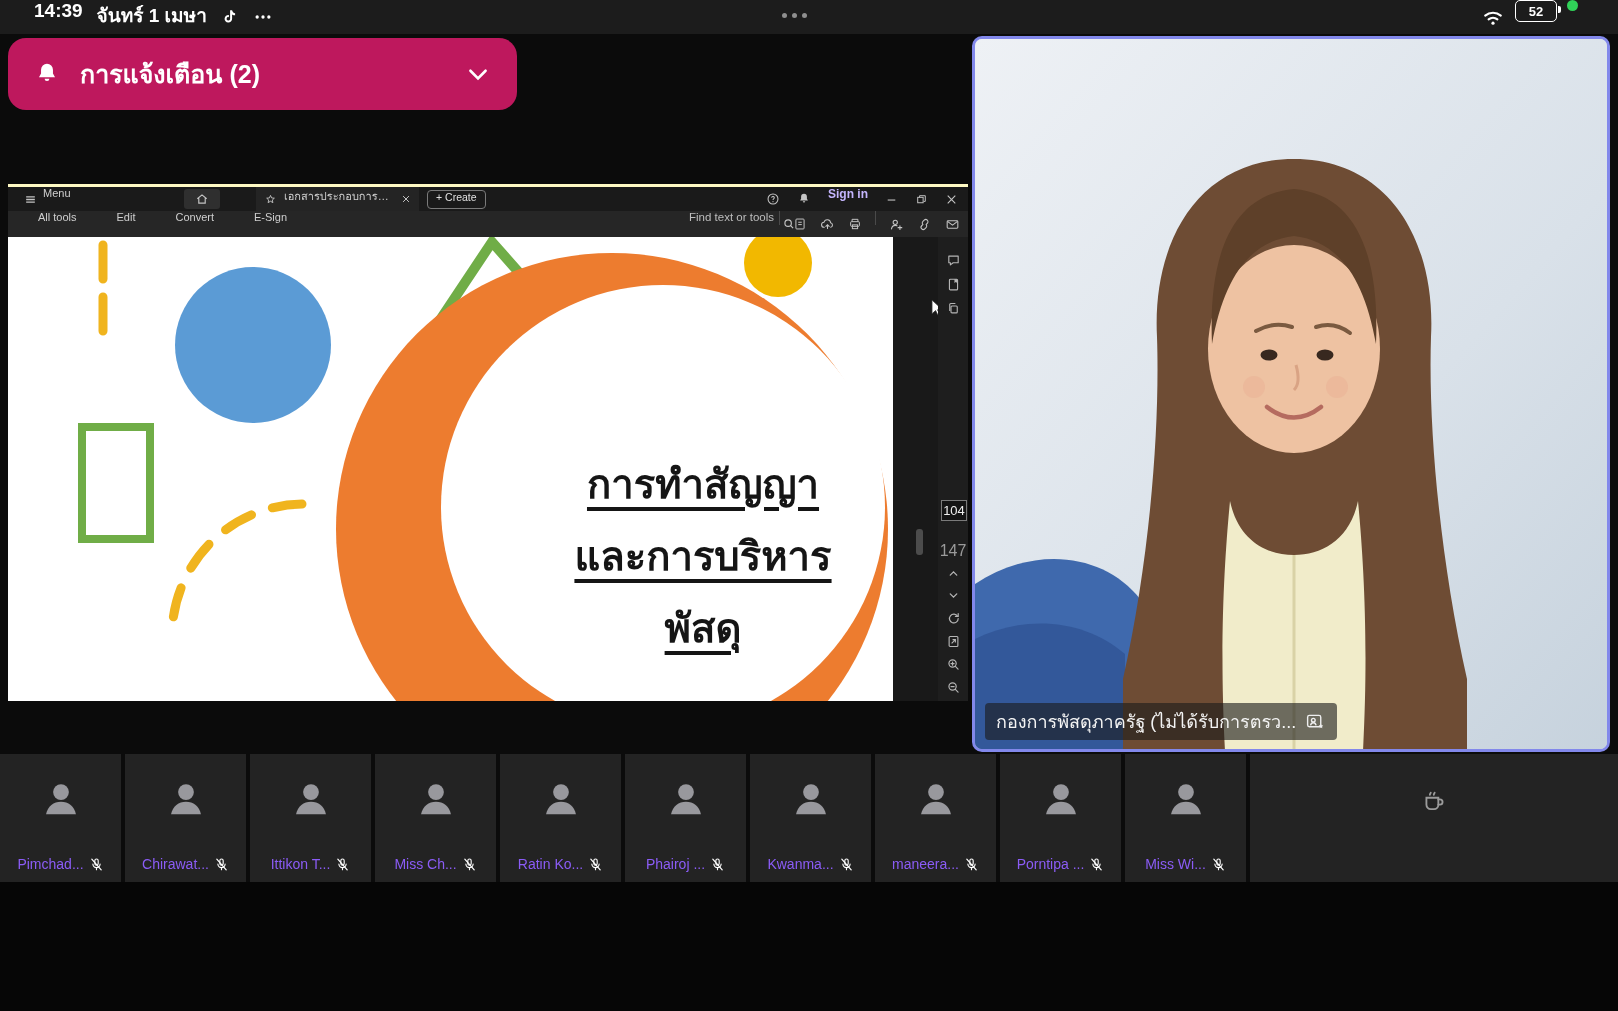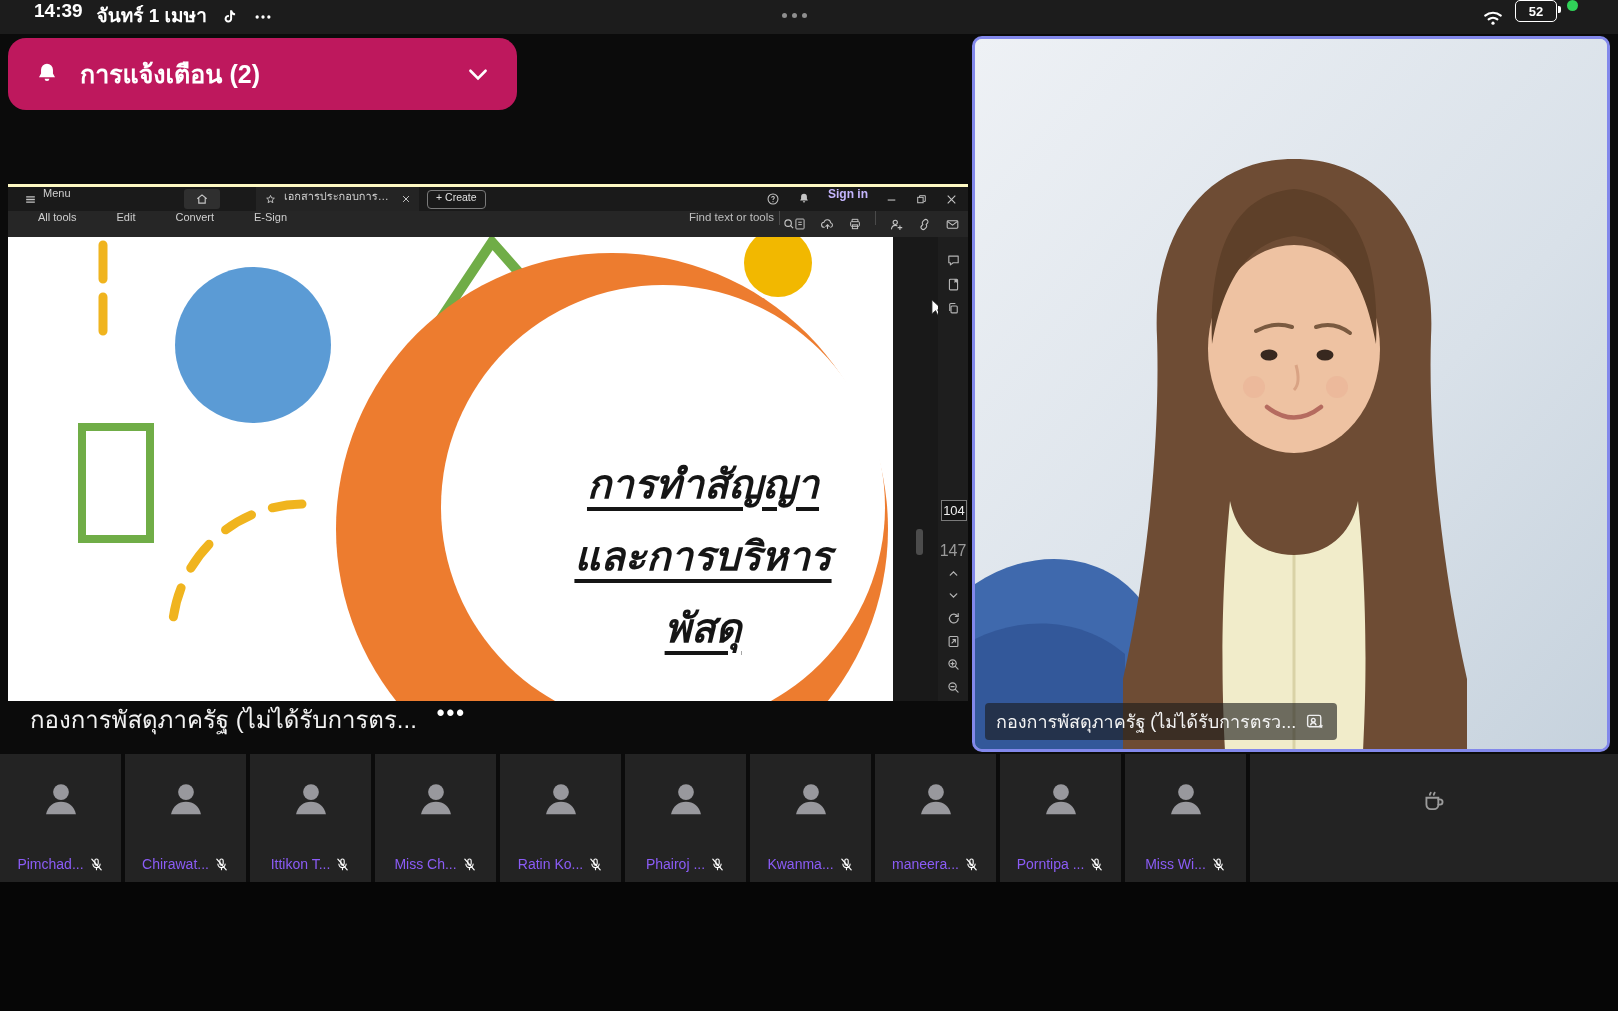--- a/index.html
+++ b/index.html
@@ -43,21 +43,21 @@
   #ac-signin{font-size:12px;font-weight:bold;color:#c4b5fd;}
   #ac-left-menu{left:30px;top:0;height:26px;gap:40px;}
   #ac-find{right:172px;top:0;height:26px;gap:8px;color:#bdbdbd;font-size:11.5px;}
   #ac-tool-right{right:8px;top:0;height:26px;gap:13px;}
   .vsep{width:1px;height:14px;background:#4a4a4a;}
 
   
   #ac-viewer{left:0;top:50px;width:960px;height:464px;background:#191919;}
   #slide{left:0;top:0;width:885px;height:464px;background:#fff;overflow:hidden;}
   #slide-title{left:537px;top:212px;width:316px;text-align:center;
-     font-family:"Liberation Serif","DejaVu Serif",serif;font-weight:bold;font-size:40px;color:#151515;line-height:72px;font-style:italic;}
+     font-family:"Liberation Serif","DejaVu Serif",serif;font-weight:bold;font-size:40px;color:#151515;line-height:72px;}
   #slide-title div{text-decoration:underline;text-decoration-thickness:3.5px;text-underline-offset:9px;}
   #scroll-thumb{left:908px;top:292px;width:7px;height:26px;background:#4c4c4c;border-radius:3px;}
   #ac-rail{left:930px;top:0;width:30px;height:464px;background:#1e1e1e;color:#b5b5b5;}
   .rail-ic{position:absolute;left:0;width:30px;display:flex;justify-content:center;}
   #page-box{left:3px;top:263px;width:24px;height:19px;border:1px solid #7a7a7a;background:#141414;
             color:#eee;font-size:13px;display:flex;align-items:center;justify-content:center;}
   #page-total{left:0;top:305px;width:30px;text-align:center;color:#9a9a9a;font-size:16px;}
   #cursor{left:922px;top:62px;}
 
   
@@ -349,24 +349,20 @@
         <span class="rail-ic" style="top:443px">
           <svg width="15" height="15" viewBox="0 0 24 24" fill="none" stroke="currentColor" stroke-width="1.9" stroke-linecap="round">
               <circle cx="10.5" cy="10.5" r="5.8"></circle>
               <path d="M15 15l4.3 4.3M8 10.5h5"></path>
             </svg>
         </span>
       </div>
     </div>
   </div>
 
-  <div id="presenter" class="abs flex">
-    <span id="presenter-name">กองการพัสดุภาครัฐ (ไม่ได้รับการตร...</span>
-    <span id="presenter-more">•••</span>
-  </div>
 
   <div id="video" class="abs">
     <svg width="638" height="712" viewBox="0 0 638 712">
       <defs>
         <linearGradient id="bgg" x1="0" y1="0" x2="1" y2="1">
           <stop offset="0" stop-color="#eef1f5"></stop>
             <stop offset=".6" stop-color="#d9e1e9"></stop>
             <stop offset="1" stop-color="#c6d2dd"></stop>
         </linearGradient>
       </defs>

